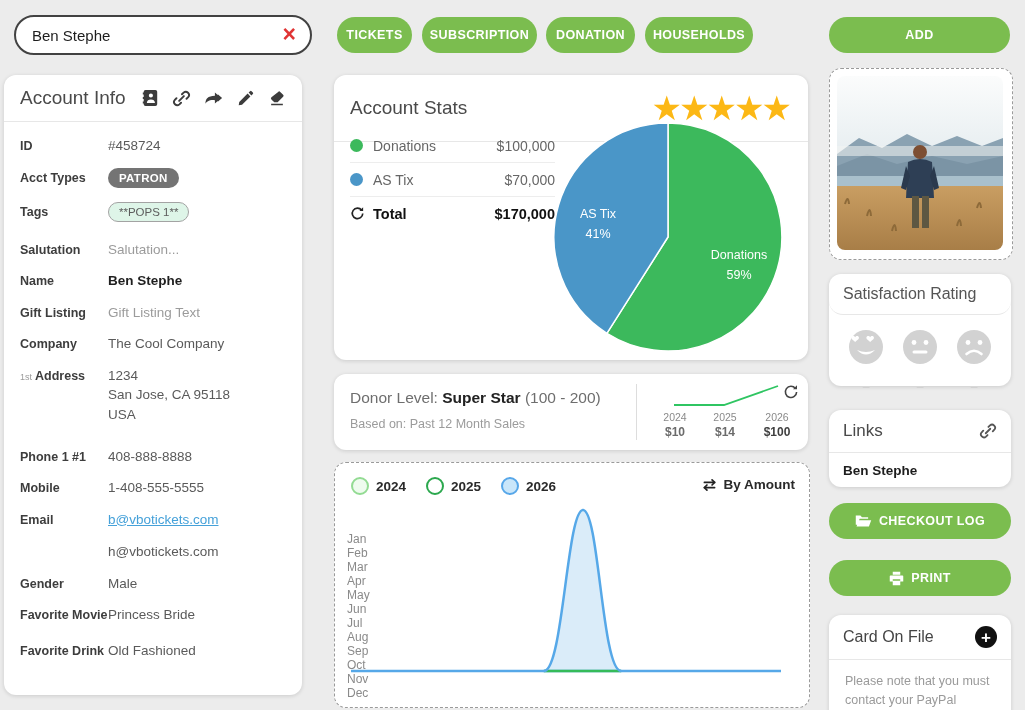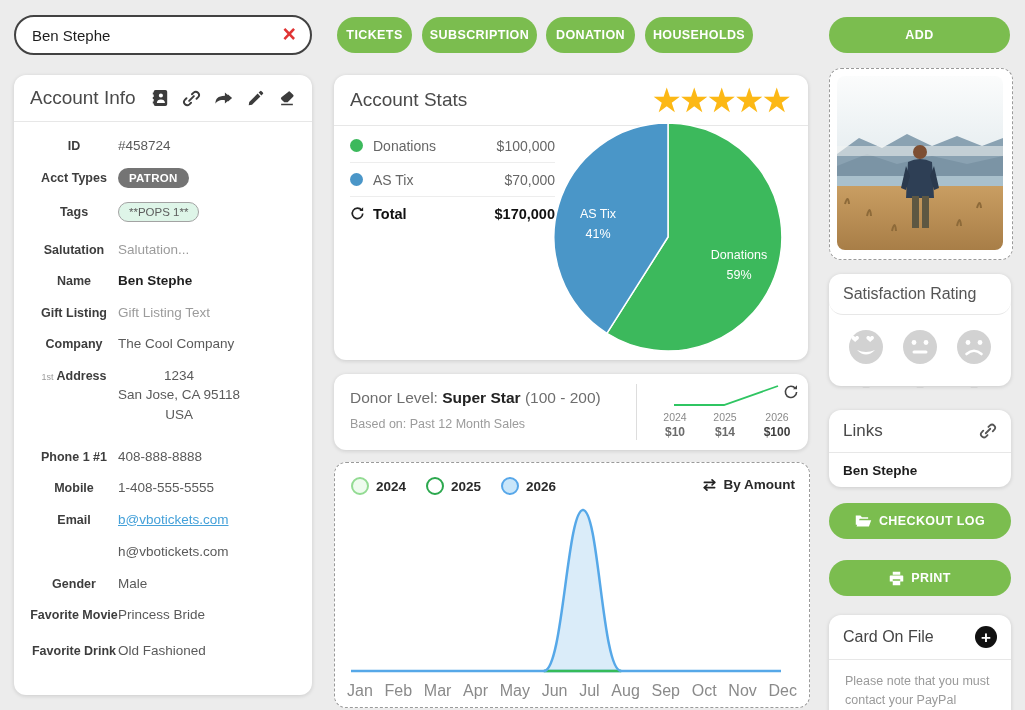--- a/index.html
+++ b/index.html
@@ -47,21 +47,21 @@
   .spark-col .amt{font-size:12px;font-weight:bold;color:#6b6b6b;line-height:1.2;}
   .spark-col.last .amt{color:#3f3f3f;}
   
   .mlegend{position:absolute;left:16px;top:14px;display:flex;align-items:center;}
   .radio{width:14px;height:14px;border-radius:50%;display:inline-block;margin-right:7px;cursor:pointer;}
   .r24{border:2.5px solid #93db93;background:#eefbee;}
   .r25{border:2.5px solid #2fac5e;border-color:#2ca84e;background:#fff;}
   .r26{border:2.5px solid #57a7e9;background:#c9e6fa;}
   .ylab{font-size:13.5px;font-weight:bold;color:#2a2a2a;margin-right:20px;}
   .byamount{position:absolute;right:14px;top:14px;display:flex;align-items:center;gap:6px;font-size:13.5px;font-weight:bold;color:#2a2a2a;cursor:pointer;}
-  .months{position:absolute;left:12px;right:12px;bottom:7px;display:flex;justify-content:space-between;font-size:16px;color:#8a8a8a;}
+  .months{position:absolute;left:12px;right:12px;bottom:7px;display:flex;justify-content:space-between;font-size:12px;color:#8a8a8a;flex-direction:column;}
   
   .rc-title{font-size:16px;color:#555;}
   .emoji-row{display:flex;justify-content:space-around;padding:12px 10px 4px;}
   .emoji-col{text-align:center;cursor:pointer;}
   .emoji-col .dash{color:#cfcfcf;font-size:12px;margin-top:9px;}
   .plus-circle{width:22px;height:22px;border-radius:50%;background:#111;color:#fff;font-size:17px;font-weight:bold;display:flex;align-items:center;justify-content:center;cursor:pointer;line-height:1;}
   .note{padding:12px 16px;font-size:12.5px;color:#9a9a9a;line-height:1.55;}
 </style>
 </head>
 <body>
@@ -72,21 +72,21 @@
     <input type="text" value="Ben Stephe" style="">
     <span class="clear">×</span>
   </div>
 
   <button class="gbtn" style="left:337px;top:17px;width:75px;">TICKETS</button>
   <button class="gbtn" style="left:422px;top:17px;width:115px;">SUBSCRIPTION</button>
   <button class="gbtn" style="left:546px;top:17px;width:89px;">DONATION</button>
   <button class="gbtn" style="left:645px;top:17px;width:108px;">HOUSEHOLDS</button>
   <button class="gbtn" style="left:829px;top:17px;width:181px;">ADD</button>
 
-  <div class="card" style="left:14px;top:75px;width:298px;height:620px;text-align:center;">
+  <div class="card" style="left:4px;top:75px;width:298px;height:620px;">
     <div class="card-h">
       <span class="card-title">Account Info</span>
       <span class="hicons">
         <svg width="18" height="18" viewBox="0 0 20 20">
             <path fill="#3c3c3c" d="M5 1h11a2 2 0 0 1 2 2v14a2 2 0 0 1-2 2H5a2 2 0 0 1-2-2v-1h-1v-2h1v-3h-1v-2h1V6h-1V4h1V3a2 2 0 0 1 2-2zm6 8.5a2.3 2.3 0 1 0 0-4.6 2.3 2.3 0 0 0 0 4.6zM6.5 15.5h9c0-2.4-2-3.7-4.5-3.7s-4.5 1.3-4.5 3.7z"></path>
           </svg>
         <svg width="19" height="19" viewBox="0 0 20 20">
             <g fill="none" stroke="#3c3c3c" stroke-width="2" stroke-linecap="round">
               <path d="M7.5 12.5l5-5"></path>
               <path d="M10.5 5.5l1.7-1.7a3.4 3.4 0 0 1 4.8 4.8L15.3 10.3"></path>
@@ -166,21 +166,21 @@
           <span class="fval">Princess Bride</span>
         </div>
       <div class="fieldrow">
           <span class="flabel">Favorite Drink</span>
           <span class="fval">Old Fashioned</span>
         </div>
     </div>
   </div>
 
   <div class="card" style="left:334px;top:75px;width:474px;height:285px;">
-    <div class="card-h" style="padding:8px 16px;">
+    <div class="card-h" style="padding:16px 16px;">
       <span class="card-title">Account Stats</span>
       <span class="stars">
         <span>★</span>
         <span>★</span>
         <span>★</span>
         <span>★</span>
         <span>★</span>
       </span>
     </div>
     <div class="legend">

